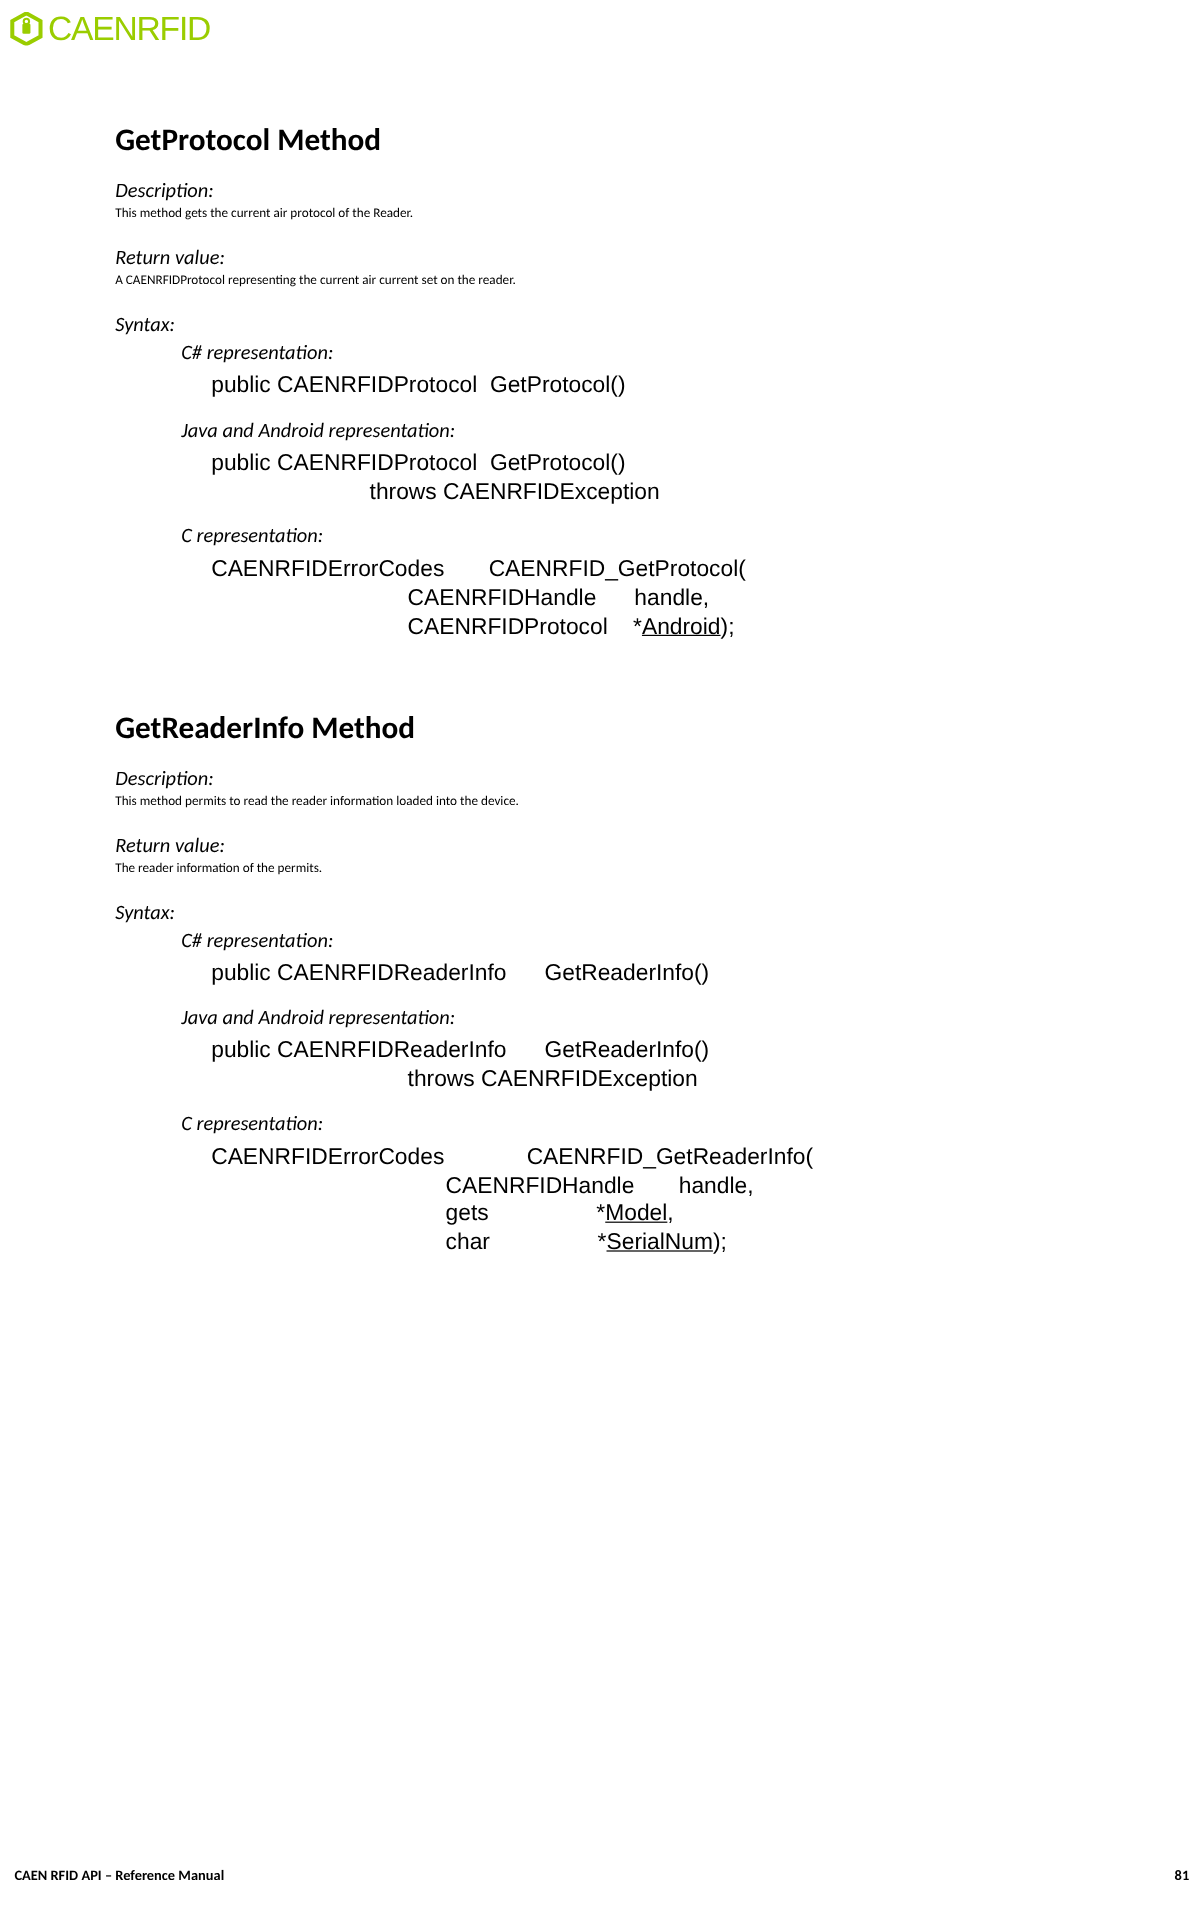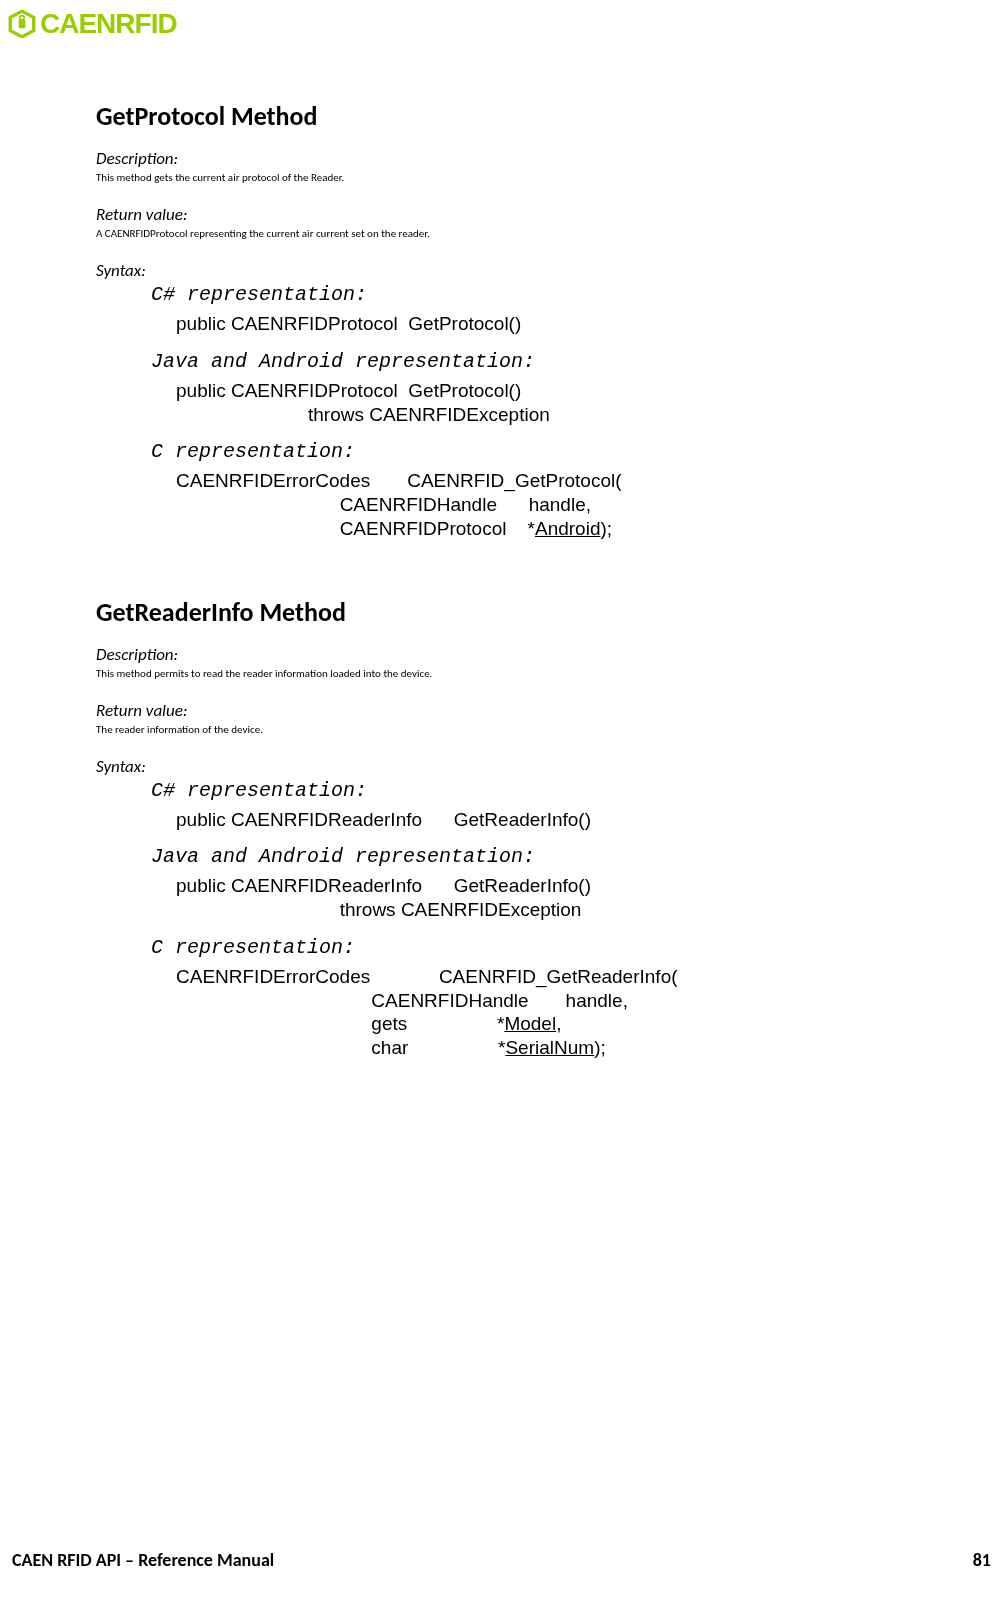--- a/index.html
+++ b/index.html
@@ -15,21 +15,21 @@
   .logo {
     position: absolute;
     top: 8px;
     left: 8px;
     display: flex;
     align-items: center;
     gap: 4px;
   }
   .logo-text {
     font-family: Arial, sans-serif;
-    font-weight: 700;
+    font-weight: 400;
     font-size: 28px;
     letter-spacing: -1px;
     color: #9acd00;
   }
   .content {
     margin-top: 90px;
   }
   .method-block {
     margin-bottom: 55px;
     margin-left: 16px;
@@ -46,41 +46,40 @@
   }
   .desc {
     font-size: 11px;
     margin-bottom: 20px;
   }
   .syntax-body {
     padding-left: 55px;
   }
   .rep-label {
     font-style: italic;
-    font-size: 20px;
+    font-size: 17px;
     margin-bottom: 6px;
-    font-family: Liberation Mono, monospace;
   }
   .code {
     font-family: Liberation Sans, sans-serif;
     font-size: 19px;
     white-space: pre;
     padding-left: 25px;
     margin-bottom: 14px;
     line-height: 1.25;
   }
   .underline { text-decoration: underline; }
   .footer {
     position: absolute;
     bottom: 30px;
     left: 12px;
     right: 12px;
     display: flex;
     justify-content: space-between;
-    font-size: 18px;
+    font-size: 12px;
     font-weight: 700;
   }
 </style>
 </head>
 <body>
 
 <div class="logo">
   <svg width="28" height="28" viewBox="0 0 100 100">
     <polygon points="50,4 92,27 92,73 50,96 8,73 8,27" fill="none" stroke="#9acd00" stroke-width="12"></polygon>
     <rect x="38" y="35" width="24" height="30" rx="4" fill="#9acd00"></rect>
@@ -109,21 +108,21 @@
                                CAENRFIDHandle      handle,
                                CAENRFIDProtocol    *</span><span class="underline">Android</span><span>);</span></div>
     </div>
   </div>
 
   <div class="method-block">
     <h2 class="method-title">GetReaderInfo Method</h2>
     <div class="label">Description:</div>
     <div class="desc">This method permits to read the reader information loaded into the device.</div>
     <div class="label">Return value:</div>
-    <div class="desc">The reader information of the device.</div>
+    <div class="desc">The reader information of the permits.</div>
     <div class="label">Syntax:</div>
     <div class="syntax-body">
       <div class="rep-label">C# representation:</div>
       <div class="code">public CAENRFIDReaderInfo      GetReaderInfo()</div>
       <div class="rep-label">Java and Android representation:</div>
       <div class="code">public CAENRFIDReaderInfo      GetReaderInfo()
                                throws CAENRFIDException</div>
       <div class="rep-label">C representation:</div>
       <div class="code"><span>CAENRFIDErrorCodes             CAENRFID_GetReaderInfo(
                                      CAENRFIDHandle       handle,

